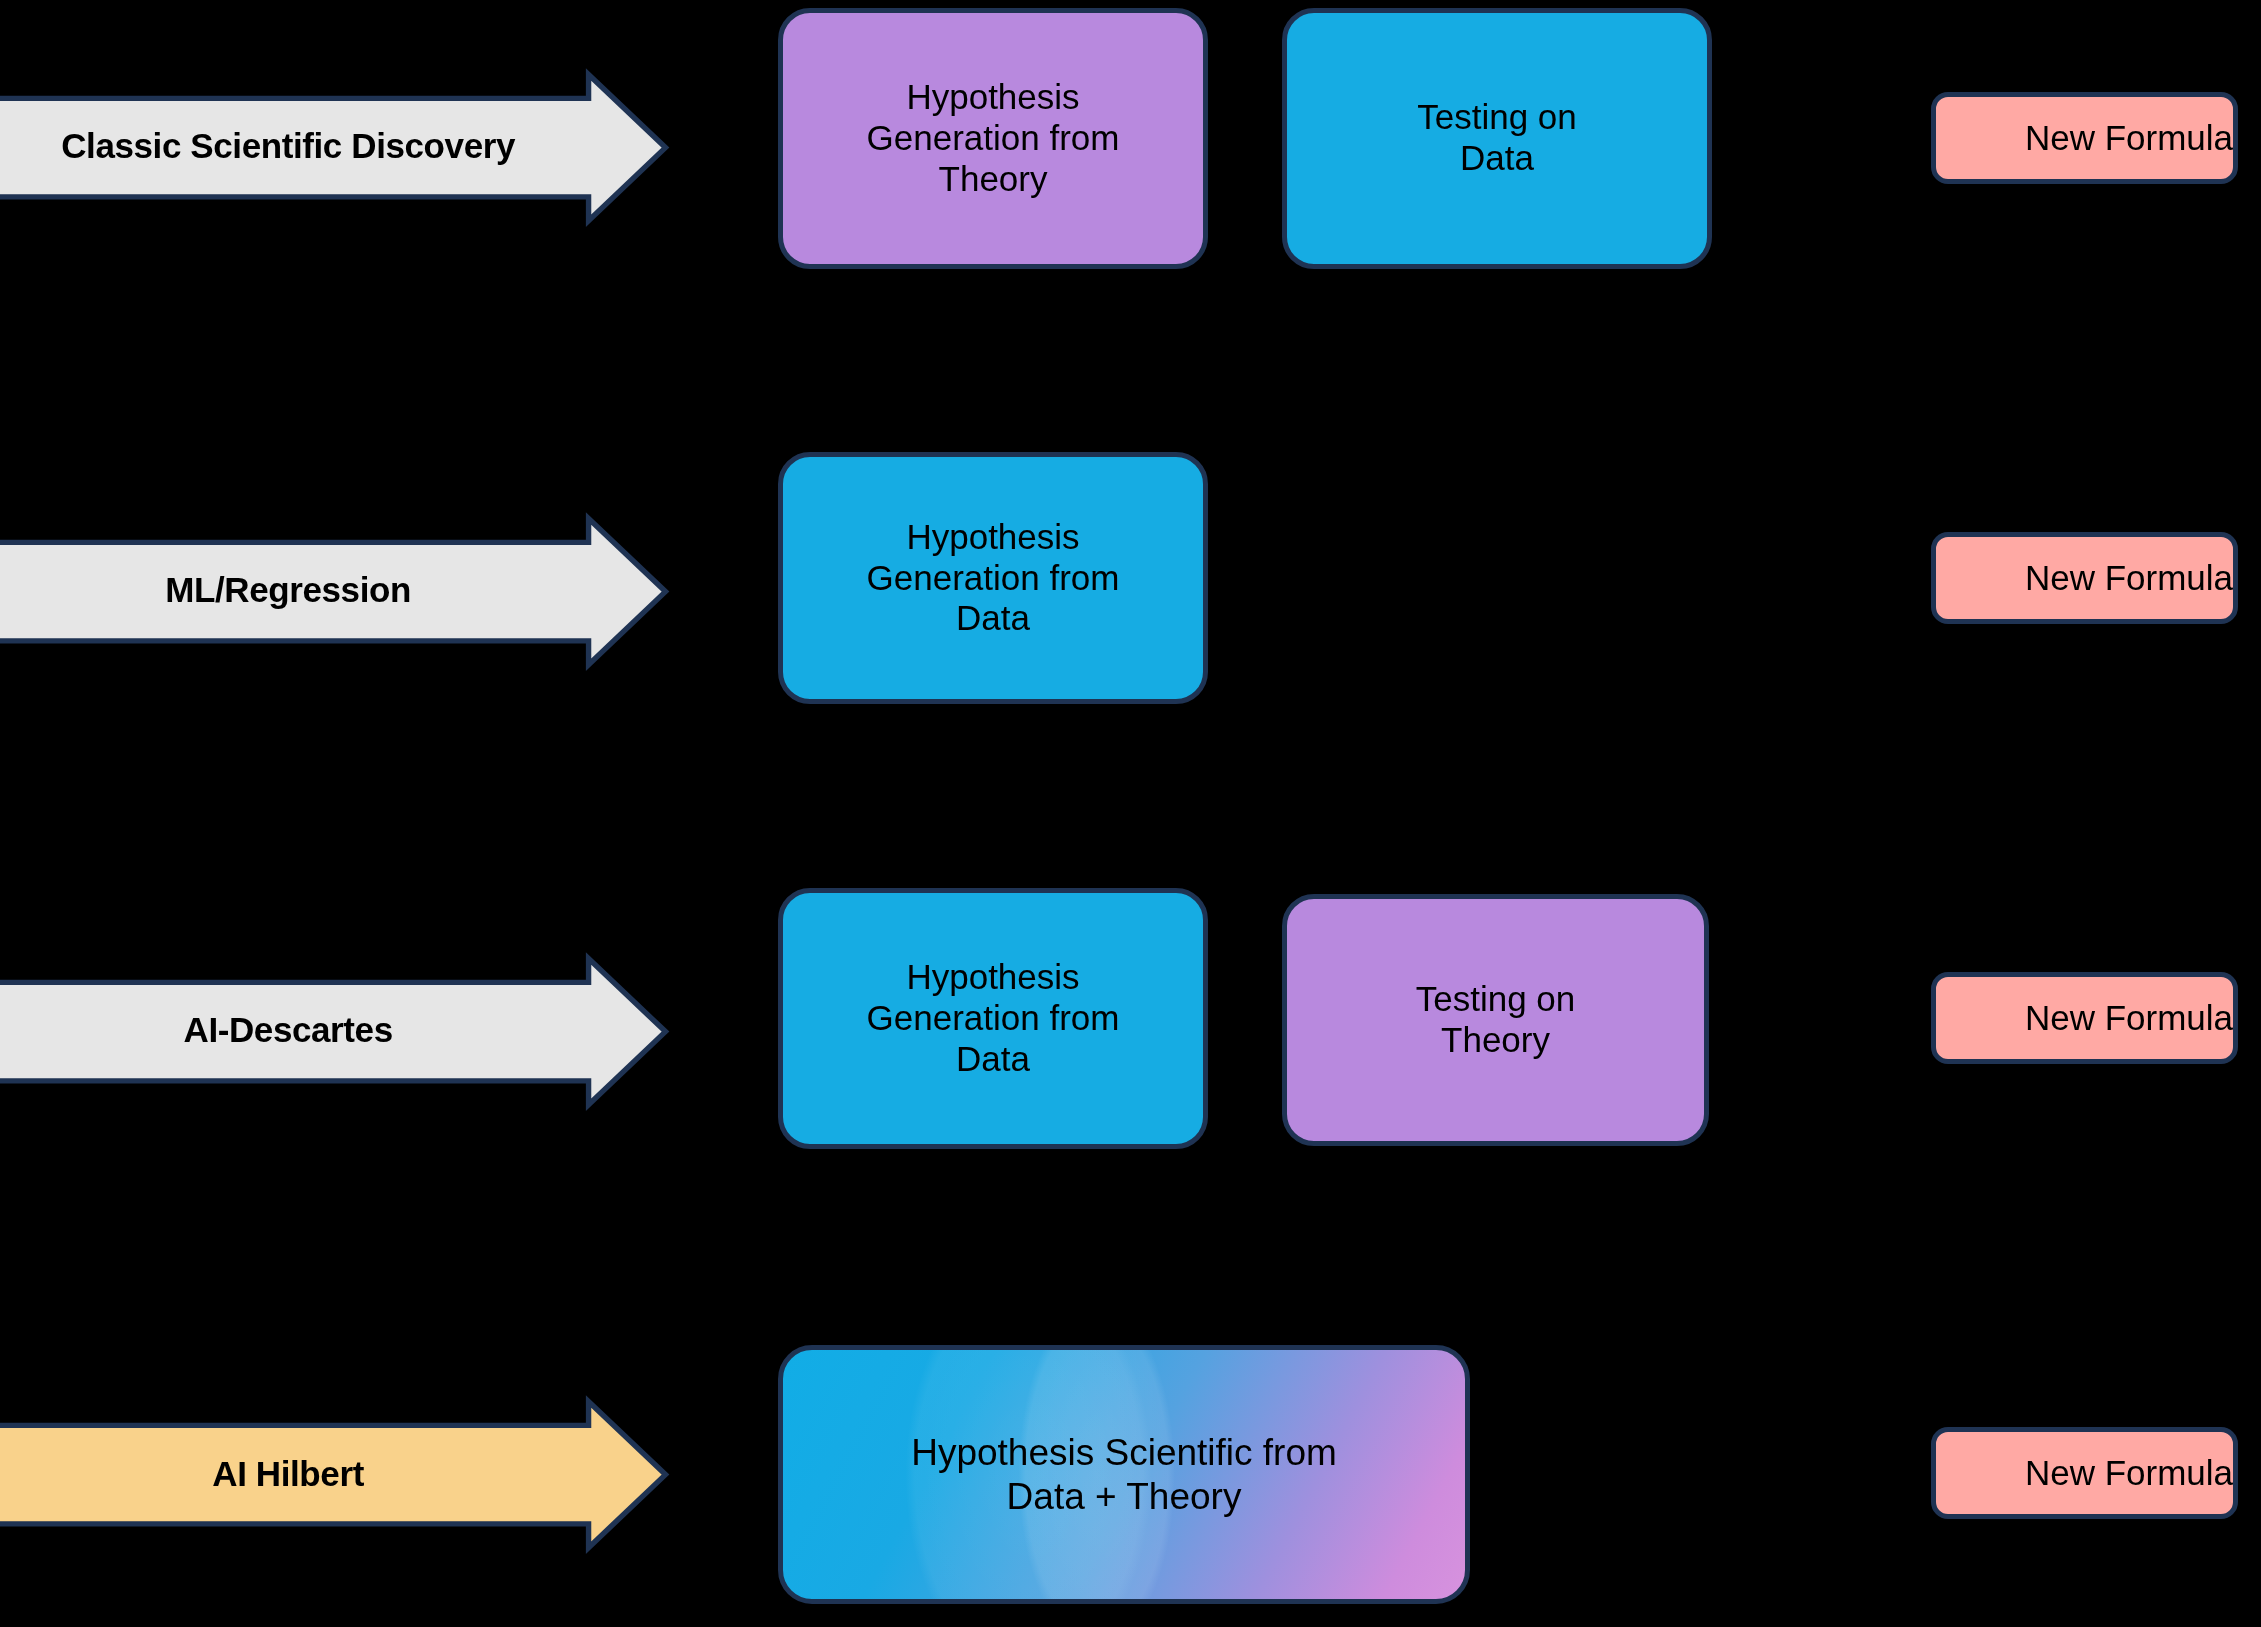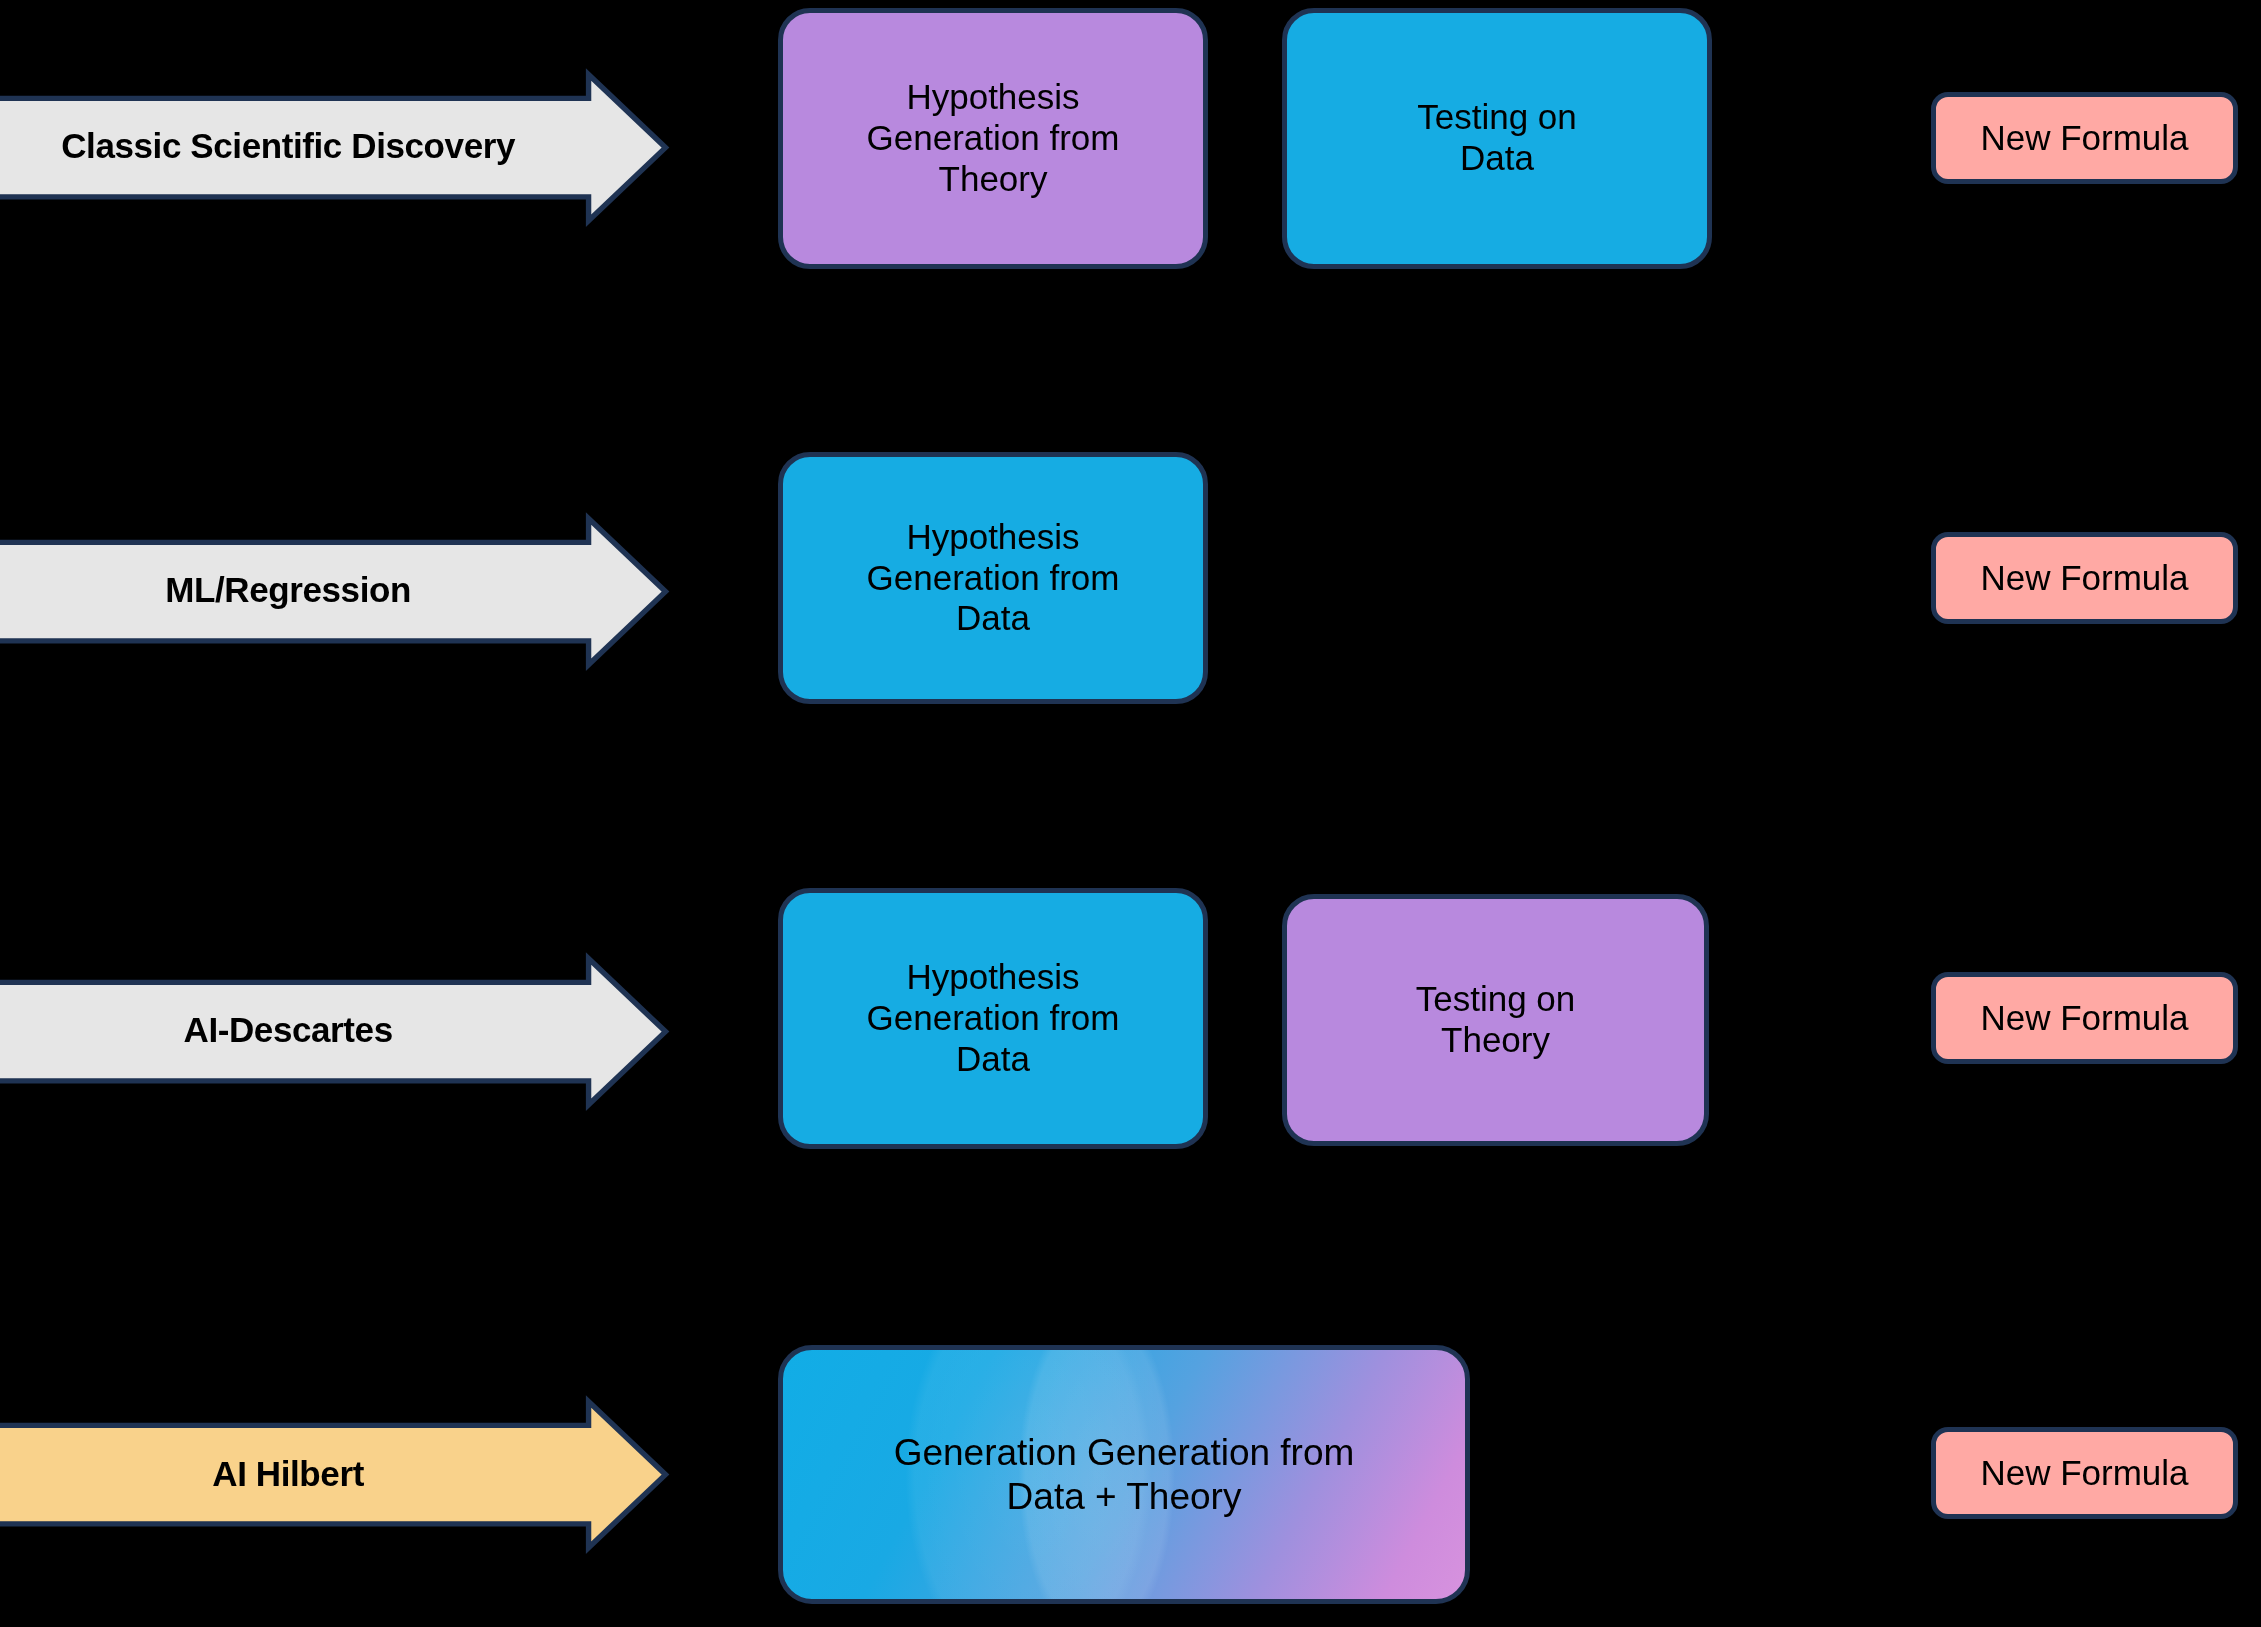--- a/index.html
+++ b/index.html
@@ -75,21 +75,21 @@
     justify-content: center;
     font-weight: bold;
     color: #000000;
     letter-spacing: -0.4px;
     text-align: center;
     white-space: nowrap;
   }
 
   
   .fs-box   { font-size: 35px; }
-  .fs-pink  { font-size: 35px; }
+  .fs-pink  { font-size: 35px; justify-content: flex-end; }
   .fs-hero  { font-size: 37px; }
   .fs-arrow { font-size: 35px; }
 </style>
 </head>
 <body>
 
 <div id="stage">
 
   <div class="arrow-wrap" style="left:-15.4px; top:73px; width:692px; height:150px;">
     <svg width="692" height="150" viewBox="0 0 900 195" aria-hidden="true">
@@ -153,21 +153,21 @@
   </div>
 
   <div class="arrow-wrap" style="left:-15.4px; top:1400px; width:692px; height:150px;">
     <svg width="692" height="150" viewBox="0 0 900 195" aria-hidden="true">
       <polygon points="2,33 785,33 785,2 885,97 785,192 785,161 2,161" fill="#F9D28B" stroke="#1F3353" stroke-width="7" stroke-linejoin="miter"></polygon>
     </svg>
   </div>
   <div class="arrow-label fs-arrow" style="left:-15.4px; top:1420px; width:607px; height:108px;">AI Hilbert</div>
 
   <div class="node box gradient fs-hero" style="left:778px; top:1345px; width:692px; height:259px;">
-    <span>Generation Generation from
+    <span>Hypothesis Scientific from
 Data + Theory</span>
   </div>
 
   <div class="node box pink fs-pink" style="left:1931px; top:1427px; width:307px; height:92px;">
     <span>New Formula</span>
   </div>
 
 </div>
 
 

